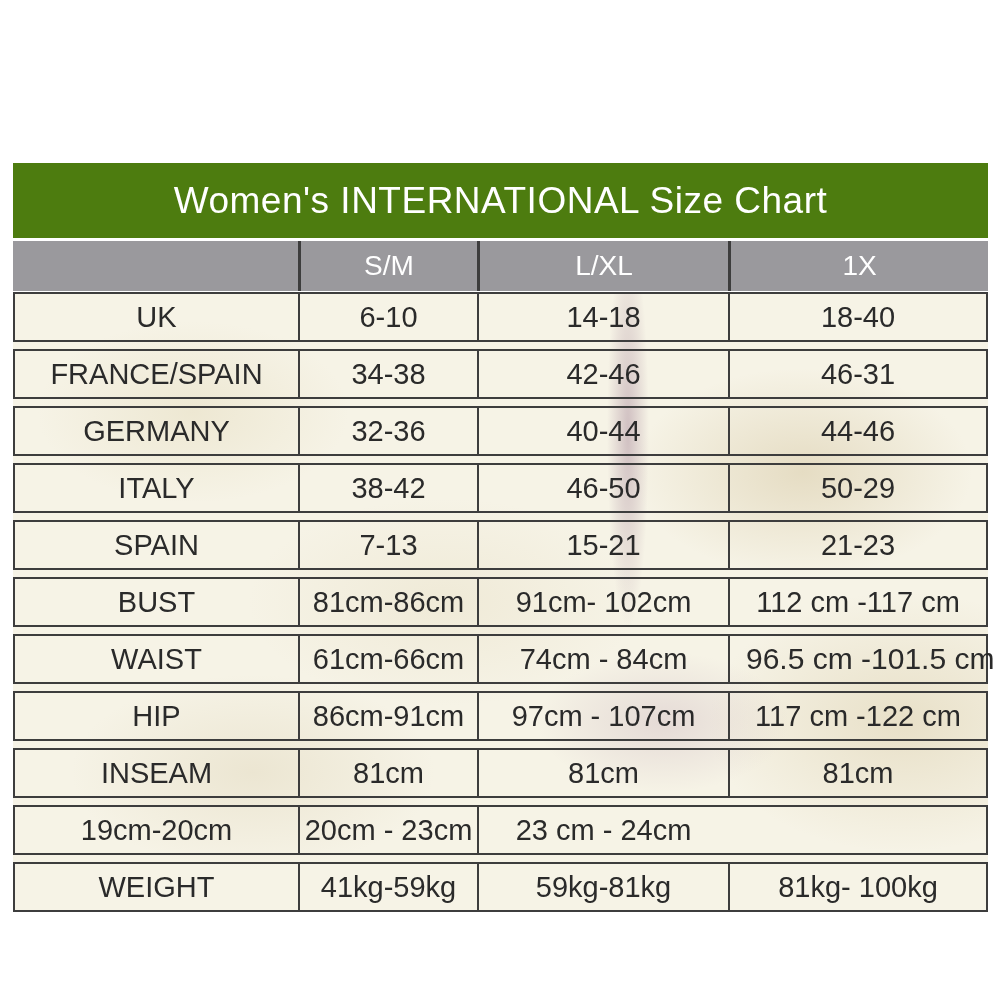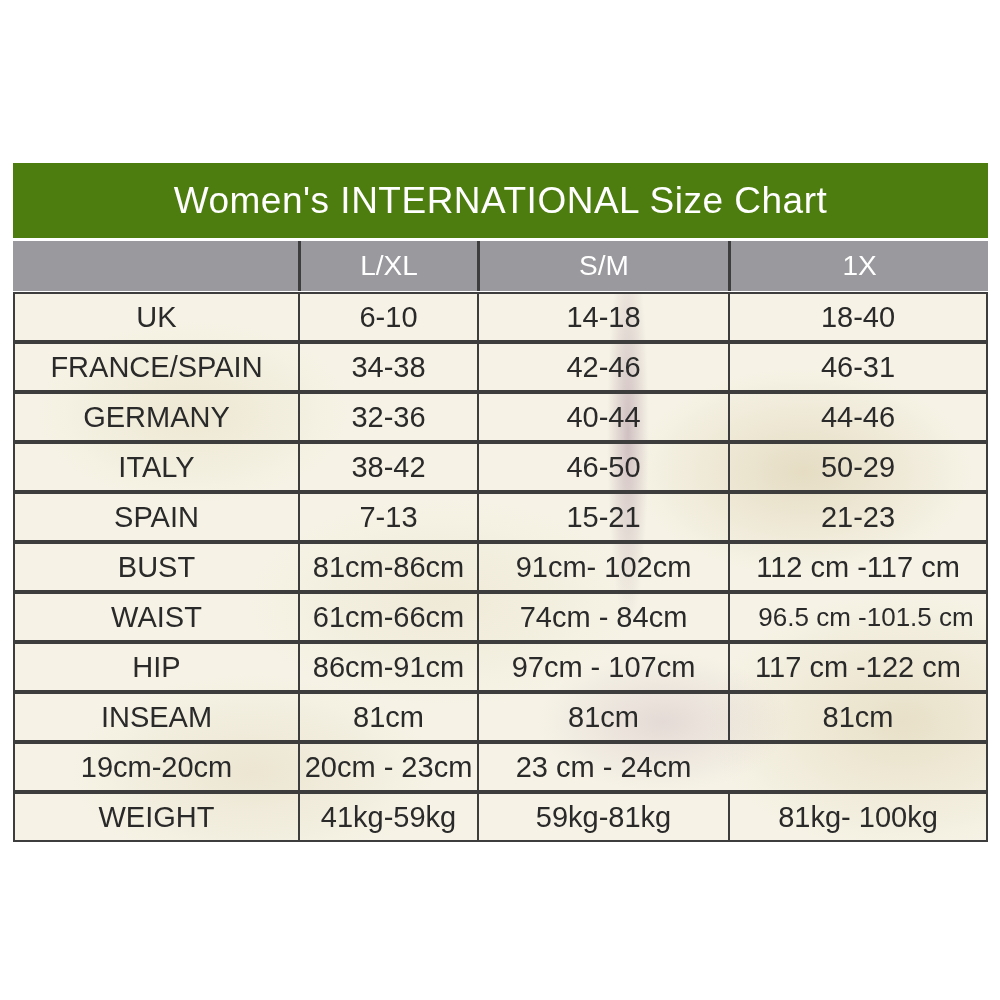--- a/index.html
+++ b/index.html
@@ -47,21 +47,21 @@
     color: #ffffff;
     font-size: 28px;
     box-sizing: border-box;
   }
   .header-cell + .header-cell {
     border-left: 3px solid #3d3d3d;
   }
   .rows {
     display: flex;
     flex-direction: column;
-    gap: 0;
+    gap: 7px;
     background-color: #f6f3e6;
     background-image:
       radial-gradient(ellipse 30px 280px at 615px 140px, rgba(146,108,134,0.38), rgba(146,108,134,0) 70%),
       radial-gradient(ellipse 180px 100px at 650px 430px, rgba(160,120,150,0.20), rgba(160,120,150,0) 70%),
       radial-gradient(ellipse 260px 160px at 790px 180px, rgba(198,178,130,0.35), rgba(198,178,130,0) 65%),
       radial-gradient(ellipse 300px 200px at 890px 430px, rgba(200,180,130,0.30), rgba(200,180,130,0) 65%),
       radial-gradient(ellipse 240px 140px at 180px 120px, rgba(212,198,152,0.25), rgba(212,198,152,0) 65%),
       radial-gradient(ellipse 300px 160px at 430px 310px, rgba(216,202,162,0.22), rgba(216,202,162,0) 65%),
       radial-gradient(ellipse 280px 150px at 240px 480px, rgba(205,190,150,0.25), rgba(205,190,150,0) 65%);
   }
@@ -79,38 +79,38 @@
     justify-content: center;
     font-size: 29px;
     color: #2a2a2a;
     box-sizing: border-box;
     white-space: nowrap;
   }
   .cell + .cell {
     border-left: 2px solid #3d3d3d;
   }
   .cell.small {
-    font-size: 26px;
+    font-size: 30px;
     padding-left: 16px;
   }
 </style>
 </head>
 <body>
 
 <div class="stage">
   <div class="chart">
 
     <div class="title-bar">
       <span>Women's INTERNATIONAL Size Chart</span>
     </div>
 
     <div class="header-row">
       <div class="header-cell"></div>
+      <div class="header-cell">S/M</div>
       <div class="header-cell">L/XL</div>
-      <div class="header-cell">S/M</div>
       <div class="header-cell">1X</div>
     </div>
 
     <div class="rows">
 
       <div class="row">
         <div class="cell">UK</div>
         <div class="cell">6-10</div>
         <div class="cell">14-18</div>
         <div class="cell">18-40</div>

